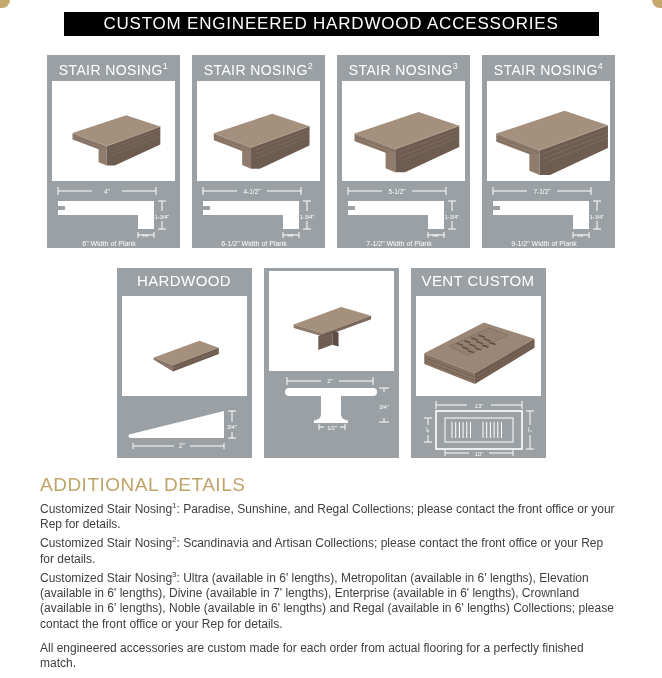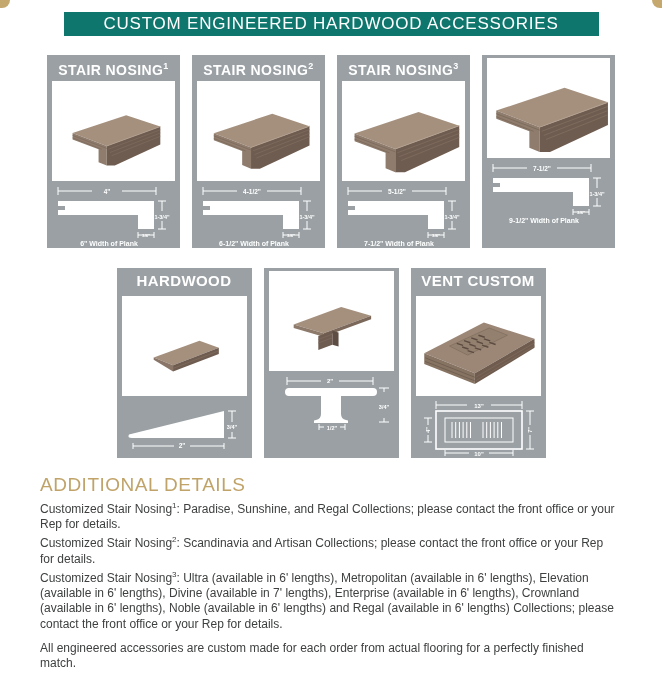--- a/index.html
+++ b/index.html
@@ -6,29 +6,29 @@
   html,body { margin:0; padding:0; }
   body {
     width:662px; height:678px; position:relative; overflow:hidden;
     background:#ffffff; font-family:"Liberation Sans", sans-serif;
   }
   .corner { position:absolute; top:0; width:10px; height:8px; background:#c5a86e; }
   .corner-left { left:0; border-bottom-right-radius:9px; }
   .corner-right { right:0; border-bottom-left-radius:9px; }
 
   .banner {
-    width:535px; height:24px; margin:12px auto 0; background:#0f766e;
+    width:535px; height:24px; margin:12px auto 0; background:#000000;
     display:flex; align-items:center; justify-content:center;
   }
   .banner h1 { margin:0; color:#fff; font-size:17px; font-weight:400; letter-spacing:0.8px; }
 
   .row { display:flex; justify-content:center; gap:12px; }
   .row1 { margin-top:19px; }
   .row2 { margin-top:20px; }
-  .card { background:#9aa0a3;font-weight:bold; }
+  .card { background:#9aa0a3; }
   .row1 .card { width:133px; height:193px; }
   .row2 .card { width:135px; height:190px; }
   .card-header { height:23px; line-height:23px; text-align:center; color:#fff;
                  font-size:14px; letter-spacing:0.4px; white-space:nowrap; }
   .row2 .card-header { height:25px; line-height:25px; font-size:15px; }
   .card-header sup { font-size:9px; }
   .card-image { background:#fff; margin:3px 5px 0; height:100px;
                 display:flex; align-items:center; justify-content:center; overflow:hidden; }
   .diagram { display:block; margin:2px auto 0; }
   .dl { stroke:#ffffff; stroke-width:1; fill:none; }
@@ -123,20 +123,21 @@
       <path class="wshape" d="M6,18 H102 V46 H86 V32 H6 V27 H13 V23 H6 Z"></path>
       <path class="dl" d="M106,18 H114 M110,18 V28 M110,38 V46 M106,46 H114"></path>
       <text class="dim" x="110" y="35.5" font-size="5.5" text-anchor="middle">1-3/4"</text>
       <path class="dl" d="M86,49 V55 M102,49 V55 M86,52 H102"></path>
       <text class="dim" x="94" y="53.8" font-size="4.2" text-anchor="middle">3/4"</text>
       <text class="dim" x="57" y="62.5" font-size="7" text-anchor="middle">7-1/2" Width of Plank</text>
     </svg>
   </article>
 
   <article class="card n4">
+    <div class="card-header"><span>STAIR NOSING</span><sup>4</sup></div>
     <div class="card-image">
       <svg class="product" width="120" height="88" viewBox="0 0 130 95">
         <polygon points="14,50 80,28 122,42 56,66" fill="#a5907e"></polygon>
         <polygon points="14,50 56,66 56,90 46,86 46,70 14,58" fill="#8f7c6d"></polygon>
         <path d="M14,53 L56,69 M14,56 L50,70" stroke="#7a6859" stroke-width="0.8" fill="none"></path>
         <polygon points="56,66 122,42 122,64 66,90 56,90" fill="#6f5c50"></polygon>
         <path d="M58,70 L122,46 M60,74 L122,50 M62,78 L122,54" stroke="#816e60" stroke-width="0.8" fill="none"></path>
         <line x1="56" y1="66" x2="122" y2="42" stroke="#b5a190" stroke-width="1"></line>
       </svg>
     </div>

